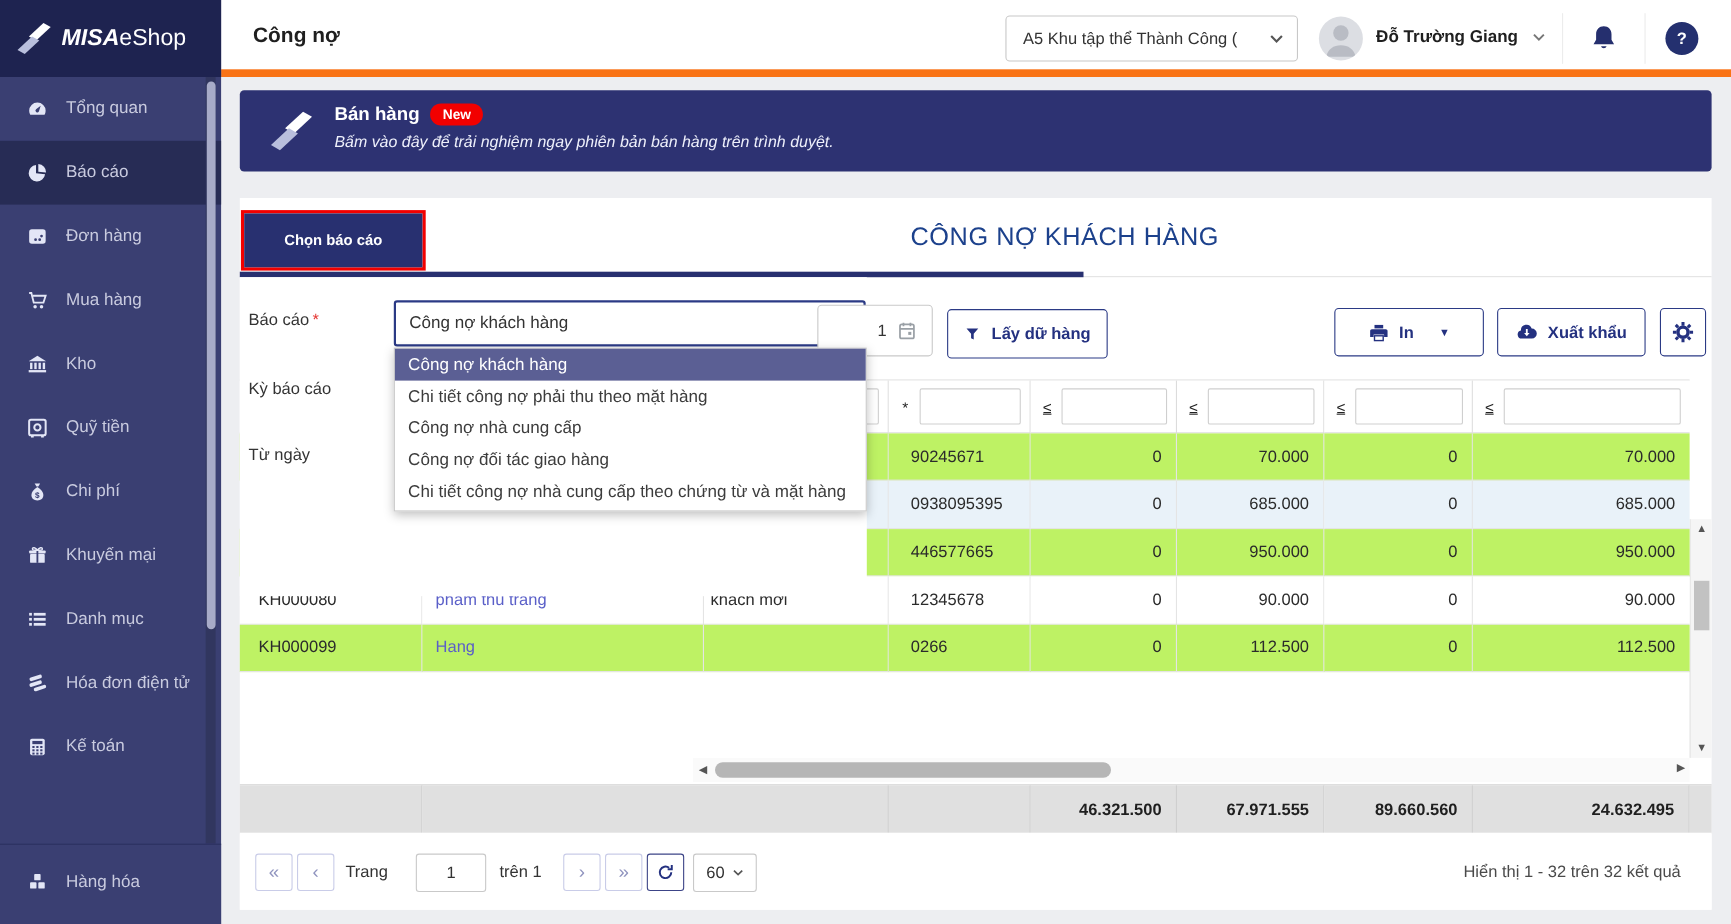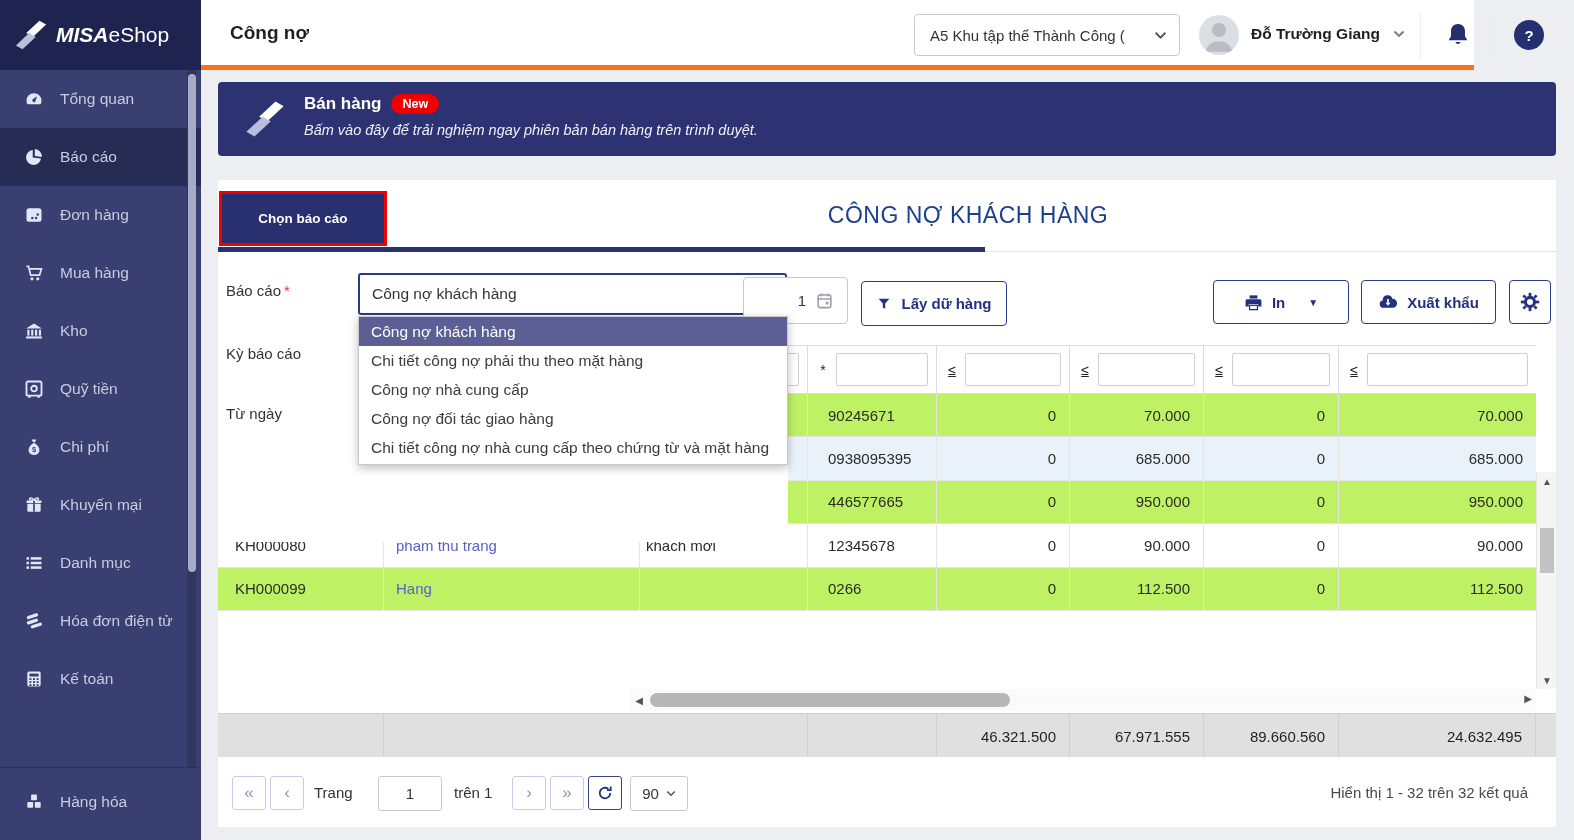--- a/index.html
+++ b/index.html
@@ -18,21 +18,21 @@
   .side-item.selected { background:#272c55; }
   .side-icon { width:20px; height:20px; color:#e3e6f6; flex:0 0 20px; }
   .side-icon svg { width:20px; height:20px; fill:currentColor; }
   .side-label { color:#c9cbdf; font-size:15.5px; }
   #side-scroll-track { left:187px; top:70px; width:9px; height:697px; background:#31365f; }
   #side-scroll-thumb { left:188px; top:74px; width:8px; height:498px; background:#a7abc8; border-radius:4px; }
   #side-bottom { left:0; top:767px; width:201px; height:73px; background:#3a3f72; border-top:1px solid #2c3160; }
   #side-bottom .side-item { height:60px; margin-top:4px; }
 
   
-  #topbar { left:201px; top:0; width:1273px; height:70px; background:#fff; border-bottom:5px solid #f97316; z-index:15; }
+  #topbar { left:201px; top:0; width:1373px; height:70px; background:#fff; border-bottom:7px solid #f97316; z-index:15; }
   #page-title { left:29px; top:22px; font-size:19px; font-weight:bold; color:#1f1f1f; }
   #store-select { left:713px; top:14px; width:266px; height:42px; border:1px solid #c8c8c8; border-radius:4px;
     display:flex; align-items:center; padding:0 12px 0 15px; cursor:pointer; background:#fff; }
   #store-select span { font-size:15px; color:#333; flex:1; white-space:nowrap; overflow:hidden; }
   #avatar { left:998px; top:15px; width:40px; height:40px; border-radius:50%; background:#dcdee3; overflow:hidden; }
   #user-name { left:1050px; top:25px; font-size:15.5px; font-weight:bold; color:#1f1f1f; }
   #user-caret { left:1192px; top:30px; }
   .vdiv { top:12px; width:1px; height:46px; background:#ececec; }
   #bell-btn { left:1243px; top:21px; width:28px; height:28px; cursor:pointer; }
   #help-btn { left:1313px; top:20px; width:30px; height:30px; border-radius:50%; background:#24306f; color:#fff;
@@ -88,21 +88,21 @@
   #vs-thumb { position:absolute; left:3px; top:56px; width:14px; height:45px; background:#c2c2c2; cursor:pointer; }
   #hscroll { left:412px; top:509px; width:906px; height:22px; background:#fafafa; display:flex; align-items:center; }
   #hs-left { width:18px; text-align:center; color:#555; font-size:10px; cursor:pointer; }
   #hs-thumb { position:absolute; left:20px; top:4px; width:360px; height:14px; background:#b6b6b6; border-radius:7px; cursor:pointer; }
   #hs-right { position:absolute; right:4px; top:4px; color:#555; font-size:10px; cursor:pointer; }
 
   
   #totals { left:0; top:533px; width:1338px; height:44px; display:flex; border-top:1px solid #d0d0d0; }
   .tcell { background:#e0e0e0; border-right:1px solid #cfcfcf; height:44px;
     display:flex; align-items:center; justify-content:flex-end; padding-right:13px;
-    font-size:15px; font-weight:normal; color:#1f1f1f; }
+    font-size:15px; font-weight:bold; color:#1f1f1f; }
   .tw0{width:166px;} .tw1{width:424px;} .tw2{width:129px;} .tw3{width:133px;}
   .tw4{width:134px;} .tw5{width:135px;} .tw6{width:197px;} .twf{width:20px; border-right:none;}
 
   
   #pager { left:0; top:577px; width:1338px; height:70px; background:#fff; }
   .pg-btn { position:absolute; top:19px; width:34px; height:34px; border:1px solid #c9cce8; border-radius:3px;
     background:#fff; color:#9094bf; font-size:17px; display:flex; align-items:center; justify-content:center; cursor:pointer; }
   #pg-refresh { border-color:#3c4487; }
   #pg-label { position:absolute; left:96px; top:27px; font-size:15px; color:#333; }
   #pg-input { position:absolute; left:160px; top:19px; width:64px; height:35px; border:1px solid #c9c9c9; border-radius:3px;
@@ -480,21 +480,21 @@
       <div id="pg-of">trên 1</div>
       <div class="pg-btn" style="left:294px;">›</div>
       <div class="pg-btn" style="left:332px;">»</div>
       <div class="pg-btn" id="pg-refresh" style="left:370px;">
         <svg width="18" height="18" viewBox="0 0 24 24" fill="none" stroke="#243180" stroke-width="2.4">
           <path d="M19 12a7 7 0 1 1-2.6-5.4"></path>
             <path d="M19.6 3.2v5h-5"></path>
         </svg>
       </div>
       <div id="pg-size">
-        <span>90</span>
+        <span>60</span>
         <svg width="10" height="7" viewBox="0 0 12 8">
             <path d="M1.5 1.5 6 6l4.5-4.5" fill="none" stroke="#555" stroke-width="1.8"></path>
           </svg>
       </div>
       <div id="pg-summary">Hiển thị 1 - 32 trên 32 kết quả</div>
     </div>
 
     <div id="form-overlay" class="abs">
       <div class="f-label" style="top:30px;">
         <span>Báo cáo</span><span class="req">*</span>

